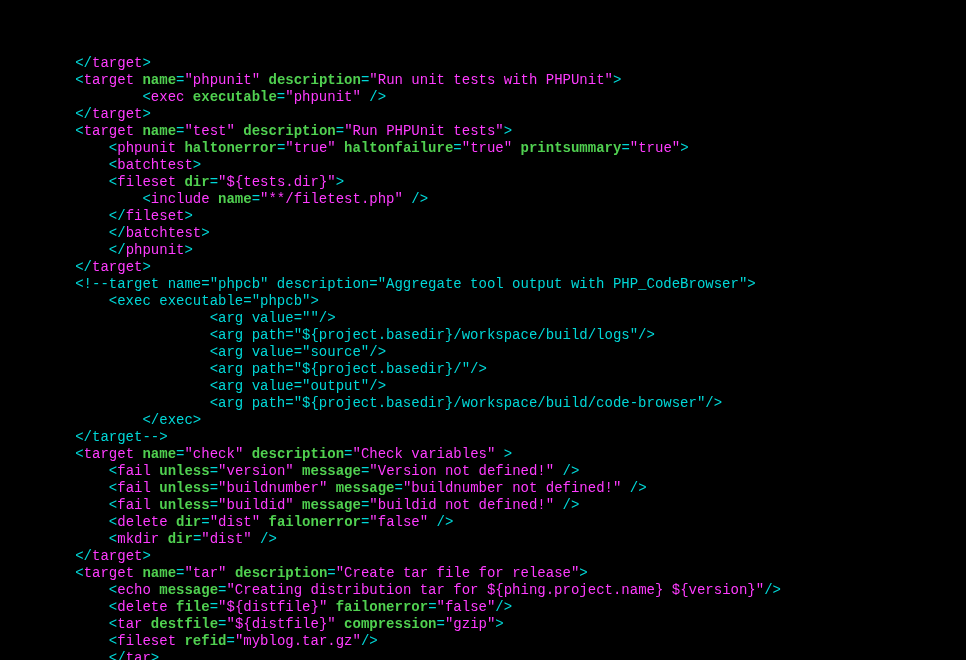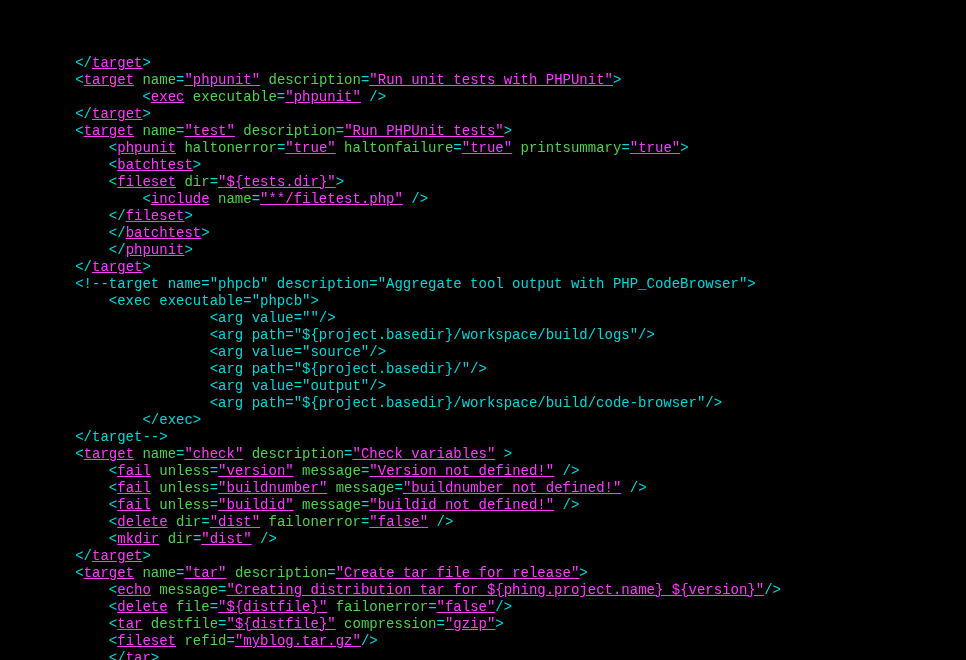--- a/index.html
+++ b/index.html
@@ -6,22 +6,22 @@
     background: #000;
     margin: 0;
     padding: 4px 8px;
     font-family: "Courier New", monospace;
     font-size: 14px;
     line-height: 17px;
     white-space: pre;
     color: #fff;
   }
   .cyan { color: #00d7d7; }
-  .mag  { color: #ff3cff; text-decoration: underline; }
-  .grn  { color: #50d050; }
+  .mag  { color: #ff3cff; }
+  .grn  { color: #50d050; font-weight: bold; }
 </style>
 </head>
 <body>
 
 
 <div id="code"><div><span>        </span><span class="cyan">&lt;/</span><span class="mag">target</span><span class="cyan">&gt;</span></div><div><span>        </span><span class="cyan">&lt;</span><span class="mag">target</span><span> </span><span class="grn">name</span><span class="cyan">=</span><span class="mag">"phpunit"</span><span> </span><span class="grn">description</span><span class="cyan">=</span><span class="mag">"Run unit tests with PHPUnit"</span><span class="cyan">&gt;</span></div><div><span>                </span><span class="cyan">&lt;</span><span class="mag">exec</span><span> </span><span class="grn">executable</span><span class="cyan">=</span><span class="mag">"phpunit"</span><span class="cyan"> /&gt;</span></div><div><span>        </span><span class="cyan">&lt;/</span><span class="mag">target</span><span class="cyan">&gt;</span></div><div><span>        </span><span class="cyan">&lt;</span><span class="mag">target</span><span> </span><span class="grn">name</span><span class="cyan">=</span><span class="mag">"test"</span><span> </span><span class="grn">description</span><span class="cyan">=</span><span class="mag">"Run PHPUnit tests"</span><span class="cyan">&gt;</span></div><div><span>            </span><span class="cyan">&lt;</span><span class="mag">phpunit</span><span> </span><span class="grn">haltonerror</span><span class="cyan">=</span><span class="mag">"true"</span><span> </span><span class="grn">haltonfailure</span><span class="cyan">=</span><span class="mag">"true"</span><span> </span><span class="grn">printsummary</span><span class="cyan">=</span><span class="mag">"true"</span><span class="cyan">&gt;</span></div><div><span>            </span><span class="cyan">&lt;</span><span class="mag">batchtest</span><span class="cyan">&gt;</span></div><div><span>            </span><span class="cyan">&lt;</span><span class="mag">fileset</span><span> </span><span class="grn">dir</span><span class="cyan">=</span><span class="mag">"${tests.dir}"</span><span class="cyan">&gt;</span></div><div><span>                </span><span class="cyan">&lt;</span><span class="mag">include</span><span> </span><span class="grn">name</span><span class="cyan">=</span><span class="mag">"**/filetest.php"</span><span class="cyan"> /&gt;</span></div><div><span>            </span><span class="cyan">&lt;/</span><span class="mag">fileset</span><span class="cyan">&gt;</span></div><div><span>            </span><span class="cyan">&lt;/</span><span class="mag">batchtest</span><span class="cyan">&gt;</span></div><div><span>            </span><span class="cyan">&lt;/</span><span class="mag">phpunit</span><span class="cyan">&gt;</span></div><div><span>        </span><span class="cyan">&lt;/</span><span class="mag">target</span><span class="cyan">&gt;</span></div><div><span>        </span><span class="cyan">&lt;!--target name="phpcb" description="Aggregate tool output with PHP_CodeBrowser"&gt;</span></div><div><span class="cyan">            &lt;exec executable="phpcb"&gt;</span></div><div><span class="cyan">                        &lt;arg value=""/&gt;</span></div><div><span class="cyan">                        &lt;arg path="${project.basedir}/workspace/build/logs"/&gt;</span></div><div><span class="cyan">                        &lt;arg value="source"/&gt;</span></div><div><span class="cyan">                        &lt;arg path="${project.basedir}/"/&gt;</span></div><div><span class="cyan">                        &lt;arg value="output"/&gt;</span></div><div><span class="cyan">                        &lt;arg path="${project.basedir}/workspace/build/code-browser"/&gt;</span></div><div><span class="cyan">                &lt;/exec&gt;</span></div><div><span class="cyan">        &lt;/target--&gt;</span></div><div><span>        </span><span class="cyan">&lt;</span><span class="mag">target</span><span> </span><span class="grn">name</span><span class="cyan">=</span><span class="mag">"check"</span><span> </span><span class="grn">description</span><span class="cyan">=</span><span class="mag">"Check variables"</span><span class="cyan"> &gt;</span></div><div><span>            </span><span class="cyan">&lt;</span><span class="mag">fail</span><span> </span><span class="grn">unless</span><span class="cyan">=</span><span class="mag">"version"</span><span> </span><span class="grn">message</span><span class="cyan">=</span><span class="mag">"Version not defined!"</span><span class="cyan"> /&gt;</span></div><div><span>            </span><span class="cyan">&lt;</span><span class="mag">fail</span><span> </span><span class="grn">unless</span><span class="cyan">=</span><span class="mag">"buildnumber"</span><span> </span><span class="grn">message</span><span class="cyan">=</span><span class="mag">"buildnumber not defined!"</span><span class="cyan"> /&gt;</span></div><div><span>            </span><span class="cyan">&lt;</span><span class="mag">fail</span><span> </span><span class="grn">unless</span><span class="cyan">=</span><span class="mag">"buildid"</span><span> </span><span class="grn">message</span><span class="cyan">=</span><span class="mag">"buildid not defined!"</span><span class="cyan"> /&gt;</span></div><div><span>            </span><span class="cyan">&lt;</span><span class="mag">delete</span><span> </span><span class="grn">dir</span><span class="cyan">=</span><span class="mag">"dist"</span><span> </span><span class="grn">failonerror</span><span class="cyan">=</span><span class="mag">"false"</span><span class="cyan"> /&gt;</span></div><div><span>            </span><span class="cyan">&lt;</span><span class="mag">mkdir</span><span> </span><span class="grn">dir</span><span class="cyan">=</span><span class="mag">"dist"</span><span class="cyan"> /&gt;</span></div><div><span>        </span><span class="cyan">&lt;/</span><span class="mag">target</span><span class="cyan">&gt;</span></div><div><span>        </span><span class="cyan">&lt;</span><span class="mag">target</span><span> </span><span class="grn">name</span><span class="cyan">=</span><span class="mag">"tar"</span><span> </span><span class="grn">description</span><span class="cyan">=</span><span class="mag">"Create tar file for release"</span><span class="cyan">&gt;</span></div><div><span>            </span><span class="cyan">&lt;</span><span class="mag">echo</span><span> </span><span class="grn">message</span><span class="cyan">=</span><span class="mag">"Creating distribution tar for ${phing.project.name} ${version}"</span><span class="cyan">/&gt;</span></div><div><span>            </span><span class="cyan">&lt;</span><span class="mag">delete</span><span> </span><span class="grn">file</span><span class="cyan">=</span><span class="mag">"${distfile}"</span><span> </span><span class="grn">failonerror</span><span class="cyan">=</span><span class="mag">"false"</span><span class="cyan">/&gt;</span></div><div><span>            </span><span class="cyan">&lt;</span><span class="mag">tar</span><span> </span><span class="grn">destfile</span><span class="cyan">=</span><span class="mag">"${distfile}"</span><span> </span><span class="grn">compression</span><span class="cyan">=</span><span class="mag">"gzip"</span><span class="cyan">&gt;</span></div><div><span>            </span><span class="cyan">&lt;</span><span class="mag">fileset</span><span> </span><span class="grn">refid</span><span class="cyan">=</span><span class="mag">"myblog.tar.gz"</span><span class="cyan">/&gt;</span></div><div><span>            </span><span class="cyan">&lt;/</span><span class="mag">tar</span><span class="cyan">&gt;</span></div></div>
 
 
 
 </body></html>

